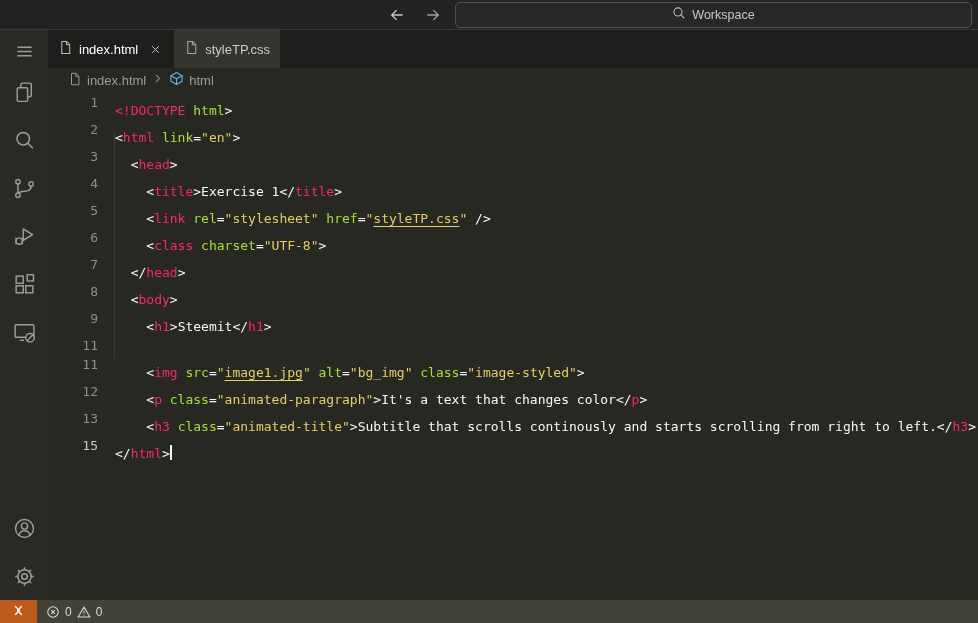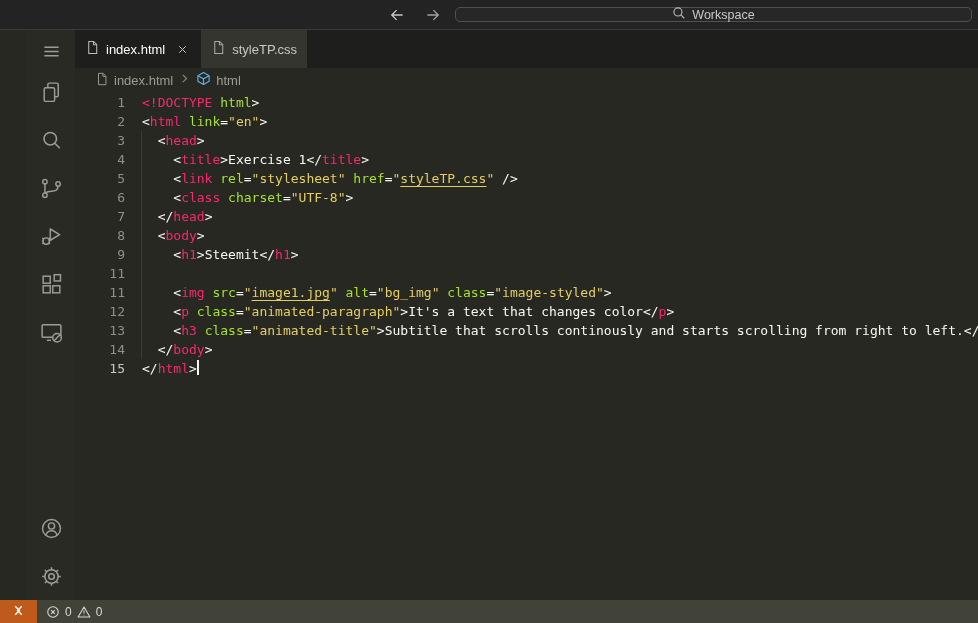--- a/index.html
+++ b/index.html
@@ -11,25 +11,25 @@
   *{margin:0;padding:0;box-sizing:border-box;}
   html,body{width:978px;height:623px;overflow:hidden;background:var(--editor-bg);
     font-family:"Liberation Sans",sans-serif;}
   .window{width:978px;height:623px;display:flex;flex-direction:column;position:relative;}
 
   
   .titlebar{height:30px;flex:0 0 30px;background:var(--title-bg);border-bottom:1px solid #3A3A38;
     display:flex;align-items:center;justify-content:flex-end;padding-right:6px;}
   .nav-arrows{display:flex;align-items:center;gap:16px;margin-right:12px;}
   .nav-btn{width:20px;height:20px;display:flex;align-items:center;justify-content:center;cursor:pointer;}
-  .searchbox{width:517px;height:15px;background:#272727;border:1px solid #50504E;border-radius:5px;
+  .searchbox{width:517px;height:26px;background:#272727;border:1px solid #50504E;border-radius:5px;
     display:flex;align-items:center;justify-content:center;gap:6px;color:#C8C8C8;font-size:12.5px;cursor:pointer;}
 
   
-  .main{flex:1;display:flex;min-height:0;padding-left:27px;}
+  .main{flex:1;display:flex;min-height:0;}
   .activitybar{width:48px;flex:0 0 48px;background:var(--activity-bg);display:flex;flex-direction:column;align-items:center;color:var(--icon);}
   .ab-item{width:48px;height:48px;display:flex;align-items:center;justify-content:center;cursor:pointer;}
   .ab-item.menu{height:34px;margin-top:4px;}
   .ab-bottom{margin-top:auto;display:flex;flex-direction:column;align-items:center;}
 
   .editor-col{flex:1;display:flex;flex-direction:column;background:var(--editor-bg);min-width:0;}
 
   
   .tabbar{height:38px;flex:0 0 38px;background:var(--tabs-bg);display:flex;align-items:stretch;}
   .tab{display:flex;align-items:center;gap:6px;padding:0 10px;font-size:13px;cursor:pointer;}
@@ -42,21 +42,21 @@
     color:#9C9C94;font-size:13px;}
   .crumb{display:flex;align-items:center;gap:5px;cursor:pointer;}
 
   
   .code{flex:1;position:relative;font-family:"DejaVu Sans Mono","Liberation Mono",monospace;
     font-size:13px;line-height:19px;padding-top:1px;overflow:hidden;}
   .indent-guide{position:absolute;left:66px;top:39px;width:1px;height:228px;background:#3B3B33;}
   .line{display:flex;position:relative;z-index:1;}
   .gutter{width:67px;flex:0 0 67px;text-align:right;padding-right:17px;color:var(--line-number);user-select:none;}
   .gutter.active{color:#C8C8C2;}
-  .lcontent{white-space:pre;color:var(--text);}
+  .lcontent{white-space:pre;color:var(--text);margin-top:8px;}
   .tk-p{color:var(--text);}
   .tk-t{color:var(--tag);}
   .tk-a{color:var(--attr);}
   .tk-s{color:var(--string);}
   .tk-l{color:var(--string);text-decoration:underline;text-underline-offset:3px;}
   .cursor{display:inline-block;width:2px;height:15px;background:#F8F8F2;vertical-align:-2px;}
 
   
   .statusbar{height:23px;flex:0 0 23px;background:var(--status-bg);display:flex;align-items:stretch;
     color:#DADAD2;font-size:12px;}
@@ -265,24 +265,20 @@
             </div>
             <div class="line">
               <div class="gutter">12</div>
               <div class="lcontent"><span class="tk-p">    &lt;</span><span class="tk-t">p</span><span class="tk-p"> </span><span class="tk-a">class</span><span class="tk-p">=</span><span class="tk-s">"animated-paragraph"</span><span class="tk-p">&gt;</span><span class="tk-p">It's a text that changes color</span><span class="tk-p">&lt;/</span><span class="tk-t">p</span><span class="tk-p">&gt;</span></div>
             </div>
             <div class="line">
               <div class="gutter">13</div>
               <div class="lcontent"><span class="tk-p">    &lt;</span><span class="tk-t">h3</span><span class="tk-p"> </span><span class="tk-a">class</span><span class="tk-p">=</span><span class="tk-s">"animated-title"</span><span class="tk-p">&gt;</span><span class="tk-p">Subtitle that scrolls continously and starts scrolling from right to left.</span><span class="tk-p">&lt;/</span><span class="tk-t">h3</span><span class="tk-p">&gt;</span></div>
             </div>
             <div class="line">
-              <div class="gutter">14</div>
-              <div class="lcontent"><span class="tk-p">  &lt;/</span><span class="tk-t">body</span><span class="tk-p">&gt;</span></div>
-            </div>
-            <div class="line">
               <div class="gutter active">15</div>
               <div class="lcontent"><span class="tk-p">&lt;/</span><span class="tk-t">html</span><span class="tk-p">&gt;</span><span class="cursor"></span></div>
             </div>
           </div>
       </div>
     </div>
   </div>
 
   <div class="statusbar">
     <div class="remote">

